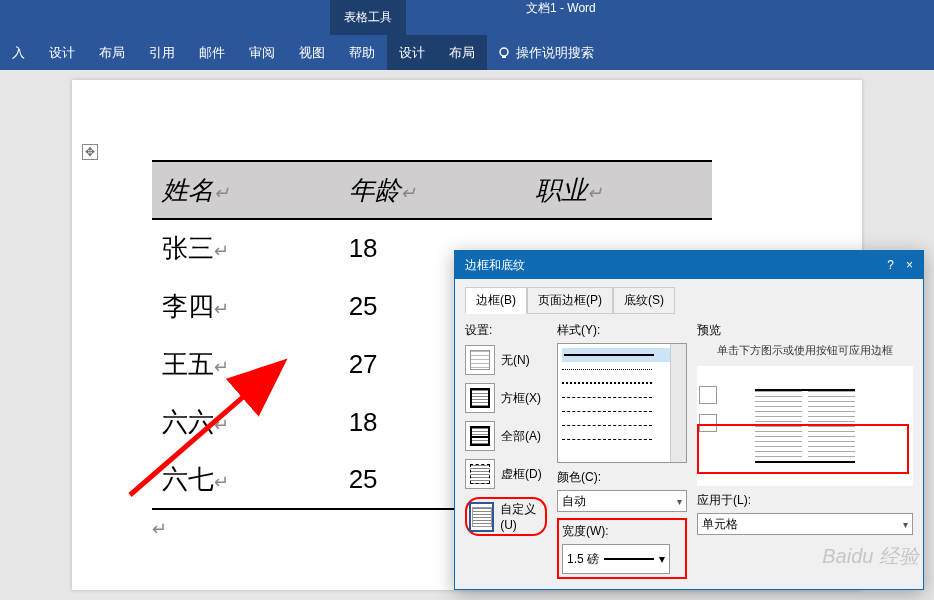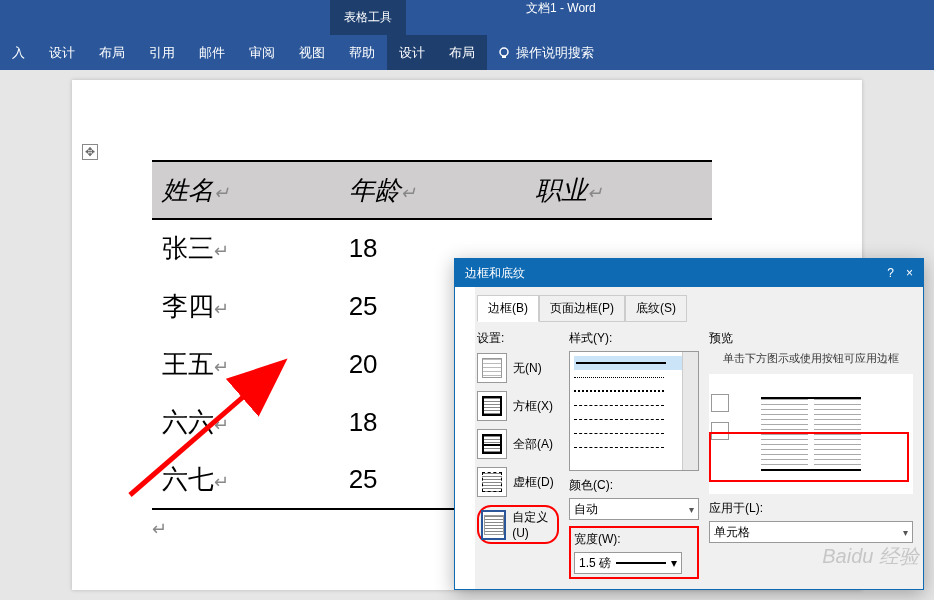--- a/index.html
+++ b/index.html
@@ -23,21 +23,21 @@
   .word-table .header-row { border-bottom: 2px solid #000; font-style: italic; }
   .word-table .header-row td { background: #d0cece; }
   .para-mark { color: #888; font-size: 18px; }
   .table-anchor { position: absolute; left: 10px; top: 64px; width: 16px; height: 16px; border: 1px solid #888; display: flex; align-items: center; justify-content: center; font-size: 12px; color: #666; }
 
   .red-arrow { position: absolute; pointer-events: none; }
   
   .dialog { position: absolute; right: 10px; bottom: 10px; width: 470px; background: #fff; border: 1px solid #0f6ab4; box-shadow: 0 4px 18px rgba(0,0,0,0.3); font-size: 12px; }
   .dialog-title { background: #0f6ab4; color: #fff; height: 28px; display: flex; align-items: center; padding: 0 10px; justify-content: space-between; }
   .dialog-title .title-buttons { display: flex; gap: 12px; }
-  .dialog-body { padding: 8px 10px 10px 2px; background: #f0f0f0; margin-left: 20px; }
+  .dialog-body { padding: 8px 10px 10px 10px; background: #f0f0f0; }
   .dialog-tabs { display: flex; gap: 0; margin-bottom: 8px; }
   .dialog-tabs .dtab { padding: 4px 10px; border: 1px solid #ccc; background: #f0f0f0; cursor: pointer; font-size: 12px; }
   .dialog-tabs .dtab.active { background: #fff; border-bottom: 1px solid #fff; }
   .dialog-content { display: flex; gap: 10px; background: #f0f0f0; }
   
   .settings-col { width: 82px; }
   .settings-col .lbl { font-size: 12px; margin-bottom: 6px; }
   .setting-item { display: flex; align-items: center; gap: 6px; margin-bottom: 8px; }
   .setting-icon { width: 30px; height: 30px; background: #fff; border: 1px solid #999; display: flex; align-items: center; justify-content: center; }
   .setting-icon.selected { border: 2px solid #2b579a; }
@@ -55,21 +55,21 @@
   .style-list .style-line { height: 14px; display: flex; align-items: center; }
   .style-list .line-solid { border-top: 2px solid #000; width: 90px; }
   .style-list .line-selected { background: #cce4f7; padding: 2px; }
   .style-list .line-dot1 { border-top: 1px dotted #000; width: 90px; }
   .style-list .line-dash1 { border-top: 1px dashed #000; width: 90px; }
   .style-list .scroll { position:absolute; right:0; top:0; bottom:0; width:16px; background:#e8e8e8; border-left:1px solid #ccc;}
   
   .color-select { margin-top: 6px; }
   .select-box { background: #fff; border: 1px solid #999; height: 22px; display: flex; align-items: center; padding: 0 4px; justify-content: space-between; margin-top: 2px; }
   .select-box .chev { font-size: 10px; color: #555; }
-  .width-select { background:#fff; border:1px solid #999; height:22px; width:108px; display:flex; align-items:center; padding:0 4px; justify-content: space-between; }
+  .width-select { background:#fff; border:1px solid #999; height:30px; width:108px; display:flex; align-items:center; padding:0 4px; justify-content: space-between; }
   .width-sample-line { border-top: 2px solid #000; width: 50px; display:inline-block; }
   .red-box { border: 2px solid #ff0000; }
   
   .preview-col { flex: 1; }
   .preview-col .lbl { font-size: 12px; margin-bottom: 4px; }
   .preview-note { font-size: 11px; color: #333; text-align: center; margin-bottom: 8px; }
   .preview-area { background: #fff; border: none; height: 120px; display:flex; align-items:center; justify-content:center; position:relative;}
   .prev-table { width: 100px; border-top:2px solid #000; border-bottom:2px solid #000; display:flex; }
   .prev-col { flex:1; height:70px; background: repeating-linear-gradient(#aaa 0,#aaa 1px,#fff 1px,#fff 5px); }
   .prev-divider { width:6px;}
@@ -122,21 +122,21 @@
             <td><span>18</span></td>
             <td></td>
           </tr>
       <tr>
             <td><span>李四</span><span class="para-mark">↵</span></td>
             <td><span>25</span></td>
             <td></td>
           </tr>
       <tr>
             <td><span>王五</span><span class="para-mark">↵</span></td>
-            <td><span>20</span></td>
+            <td><span>27</span></td>
             <td></td>
           </tr>
       <tr>
             <td><span>六六</span><span class="para-mark">↵</span></td>
             <td><span>18</span></td>
             <td></td>
           </tr>
       <tr>
             <td><span>六七</span><span class="para-mark">↵</span></td>
             <td><span>25</span></td>

